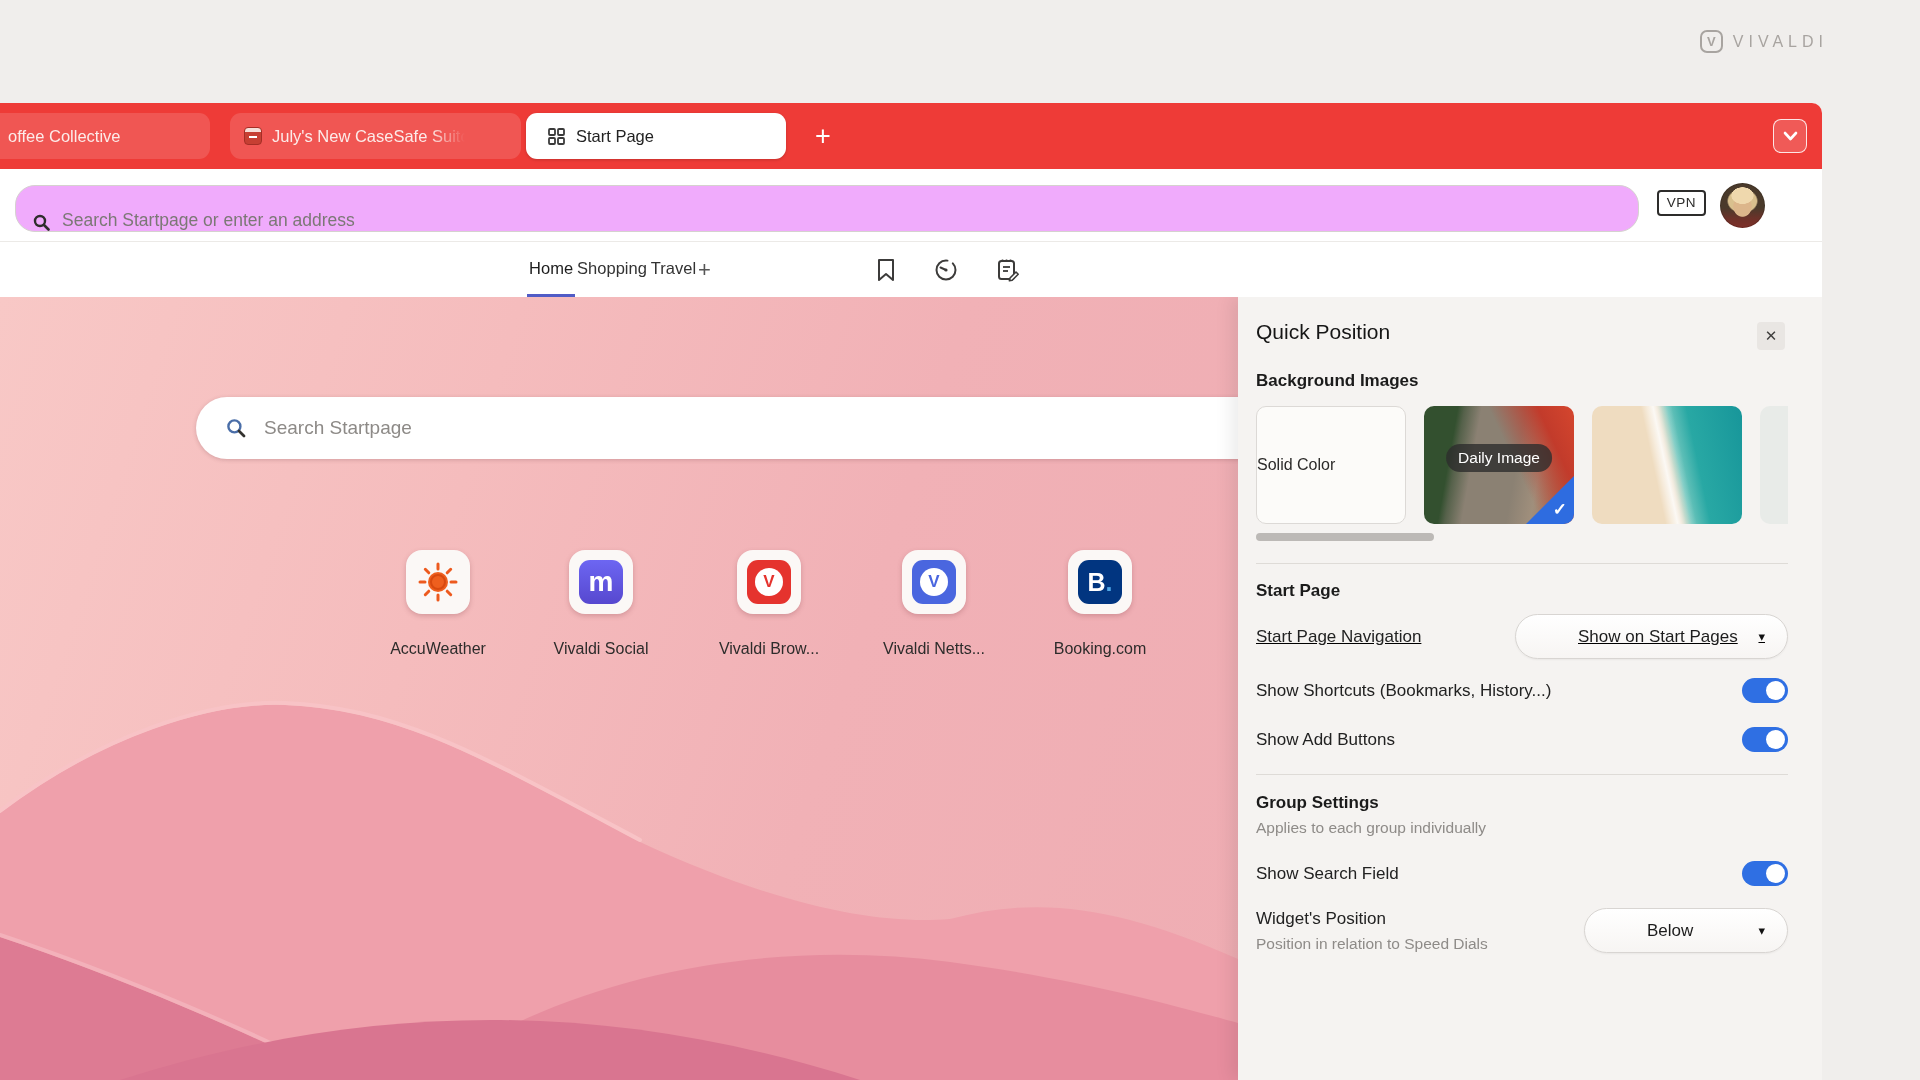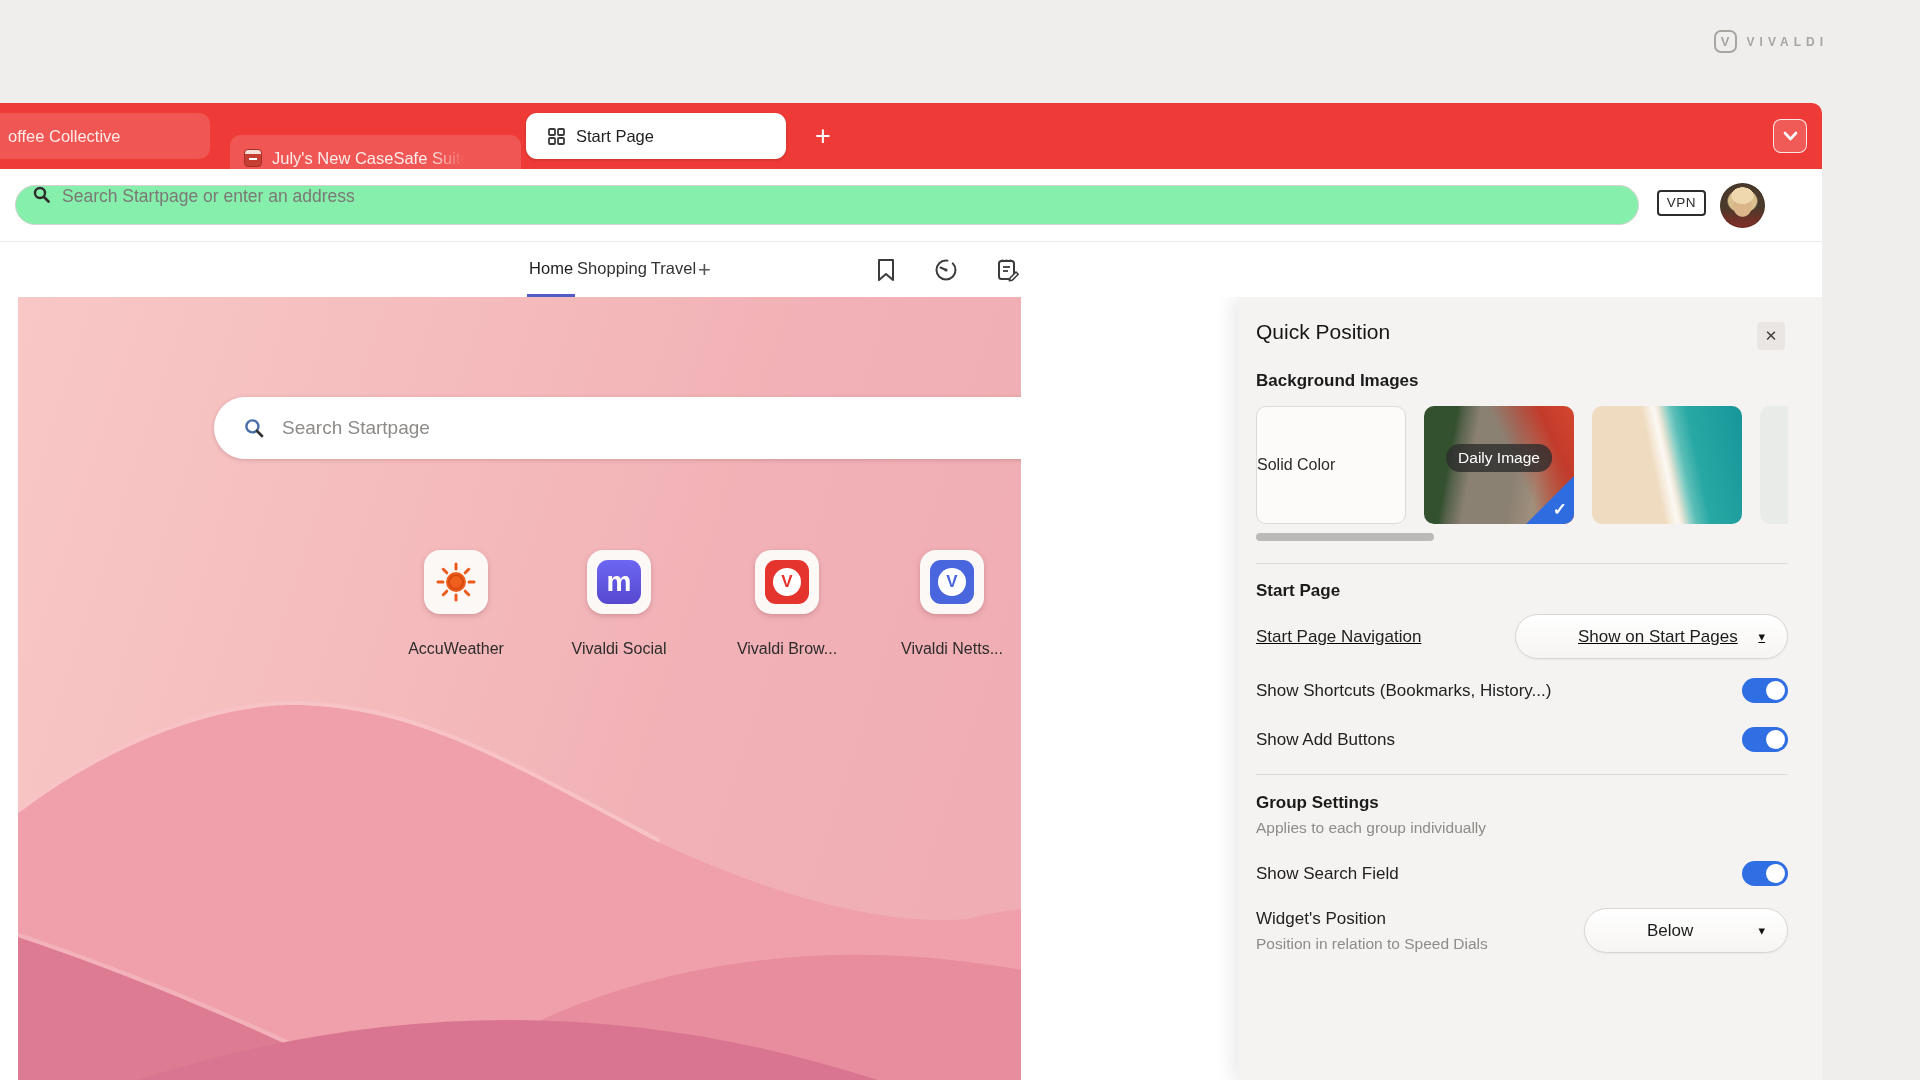--- a/index.html
+++ b/index.html
@@ -4,50 +4,50 @@
 <style>
   * { margin:0; padding:0; box-sizing:border-box; }
   html,body { width:1920px; height:1080px; overflow:hidden; }
   body { background:#f0eeec; font-family:"Liberation Sans", sans-serif; position:relative; }
 
   
   .top-strip { position:absolute; left:0; top:0; width:1920px; height:103px; background:#f0eeec; }
   .vivaldi-logo { position:absolute; right:92px; top:30px; display:flex; align-items:center; gap:10px; color:#a8a4a0; }
   .vivaldi-logo .shield { width:23px; height:23px; border:2.5px solid #a8a4a0; border-radius:7px;
       display:flex; align-items:center; justify-content:center; font-size:13px; font-weight:bold; }
-  .vivaldi-logo .word { font-size:12px; font-weight:bold; letter-spacing:5px; }
+  .vivaldi-logo .word { font-size:16px; font-weight:normal; letter-spacing:5px; }
 
   
   .window { position:absolute; left:0; top:103px; width:1822px; height:977px; background:#fff; border-radius:0 10px 0 0; }
 
   
   .tab-bar { position:relative; height:66px; background:#ee3b37; border-radius:0 10px 0 0; }
   .tab { position:absolute; top:10px; height:46px; border-radius:11px; display:flex; align-items:center; overflow:hidden; }
   .tab-inactive { background:rgba(255,255,255,0.14); color:#fcebe9; }
   .tab-1 { left:-26px; width:236px; padding-left:34px; }
-  .tab-2 { left:230px; width:291px; padding-left:14px; gap:10px;margin-top:22px; }
+  .tab-2 { left:230px; width:291px; padding-left:14px; gap:10px; }
   .tab-2 .tab-label { -webkit-mask-image:linear-gradient(90deg,#000 80%,transparent 98%);
                       mask-image:linear-gradient(90deg,#000 80%,transparent 98%); }
   .tab-active { left:526px; width:260px; background:#fff; color:#222; padding-left:22px; gap:11px;
                 box-shadow:0 1px 3px rgba(0,0,0,.18); }
   .tab-label { font-size:16.5px; white-space:nowrap; }
   .favicon-case { width:18px; height:18px; flex:0 0 18px; border-radius:4px;
       background:linear-gradient(180deg,#f6dfd9 0 28%, #c63f33 28% 100%); border:1px solid #a52e26; position:relative; }
   .favicon-case::after { content:""; position:absolute; left:4px; top:8px; width:8px; height:2px; background:#fff; }
   .griddial-icon { width:17px; height:17px; display:block; }
   .new-tab-btn { position:absolute; left:806px; top:16px; width:34px; height:34px; color:#fff;
       font-size:27px; font-weight:300; display:flex; align-items:center; justify-content:center; }
   .tab-menu-btn { position:absolute; right:15px; top:16px; width:34px; height:34px; border-radius:8px;
       background:rgba(255,255,255,0.16); border:1.5px solid rgba(255,255,255,0.85);
       display:flex; align-items:center; justify-content:center; }
 
   
   .address-row { position:relative; height:72px; background:#fff; display:flex; align-items:center; }
-  .url-field { position:absolute; left:15px; top:16px; width:1624px; height:40px; border-radius:20px;
-      border:1px solid #d5d2cf; background:#86efac; display:flex; align-items:flex-start; padding-left:17px; gap:12px; }
+  .url-field { position:absolute; left:15px; top:16px; width:1624px; height:47px; border-radius:20px;
+      border:1px solid #d5d2cf; background:#f0abfc; display:flex; align-items:flex-end; padding-left:17px; gap:12px; }
   .url-field input { border:none; outline:none; flex:1; font-size:17.5px; color:#3c3b3a; background:transparent;
       font-family:"Liberation Sans", sans-serif; }
   .url-field input::placeholder { color:#7b7875; opacity:1; }
   .vpn-badge { position:absolute; right:116px; top:21px; border:2.5px solid #2d2c2b; border-radius:4px;
       padding:3px 8px 4px; font-size:13.5px; font-weight:normal; color:#2d2c2b; letter-spacing:.5px; }
   .avatar { position:absolute; right:57px; top:14px; width:45px; height:45px; border-radius:50%;
       background:
         radial-gradient(ellipse 12px 9px at 50% 28%, #efd8ad 0 90%, transparent 95%),
         radial-gradient(ellipse 16px 18px at 50% 52%, #dcb68b 0 55%, transparent 60%),
         radial-gradient(ellipse 20px 16px at 50% 40%, #d9c08e 0 70%, transparent 78%),
@@ -61,21 +61,21 @@
   .nav-item { display:flex; align-items:center; font-size:16.5px; color:#333; padding:0 2px; border-bottom:3px solid transparent; }
   .nav-item.active { border-bottom-color:#515cc6; color:#1d1d1d; }
   .nav-add { display:flex; align-items:center; font-size:22px; color:#555; }
   .nav-icons { position:absolute; left:876px; top:0; height:100%; display:flex; align-items:center; gap:38px; }
   .nav-icons svg { display:block; }
 
   
   .content { position:relative; width:1822px; height:783px; overflow:hidden; }
 
   
-  .startpage { position:absolute; left:18px; top:0; width:1003px; height:783px; overflow:hidden;
+  .startpage { position:absolute; left:0; top:0; width:1238px; height:783px; overflow:hidden;
       background:linear-gradient(108deg,#f8c8c6 0%, #f5bcbd 35%, #f1b1b6 65%, #efadb3 100%); }
   .waves { position:absolute; left:0; top:0; }
 
   .sp-search { position:absolute; left:196px; top:100px; width:1100px; height:62px; border-radius:31px;
       background:#fff; box-shadow:0 1px 4px rgba(90,40,50,.22); display:flex; align-items:center;
       padding-left:30px; gap:18px; }
   .sp-search input { border:none; outline:none; flex:1; font-size:19px; color:#5c5a58; background:transparent;
       font-family:"Liberation Sans", sans-serif; }
   .sp-search input::placeholder { color:#8d8a87; opacity:1; }
 

